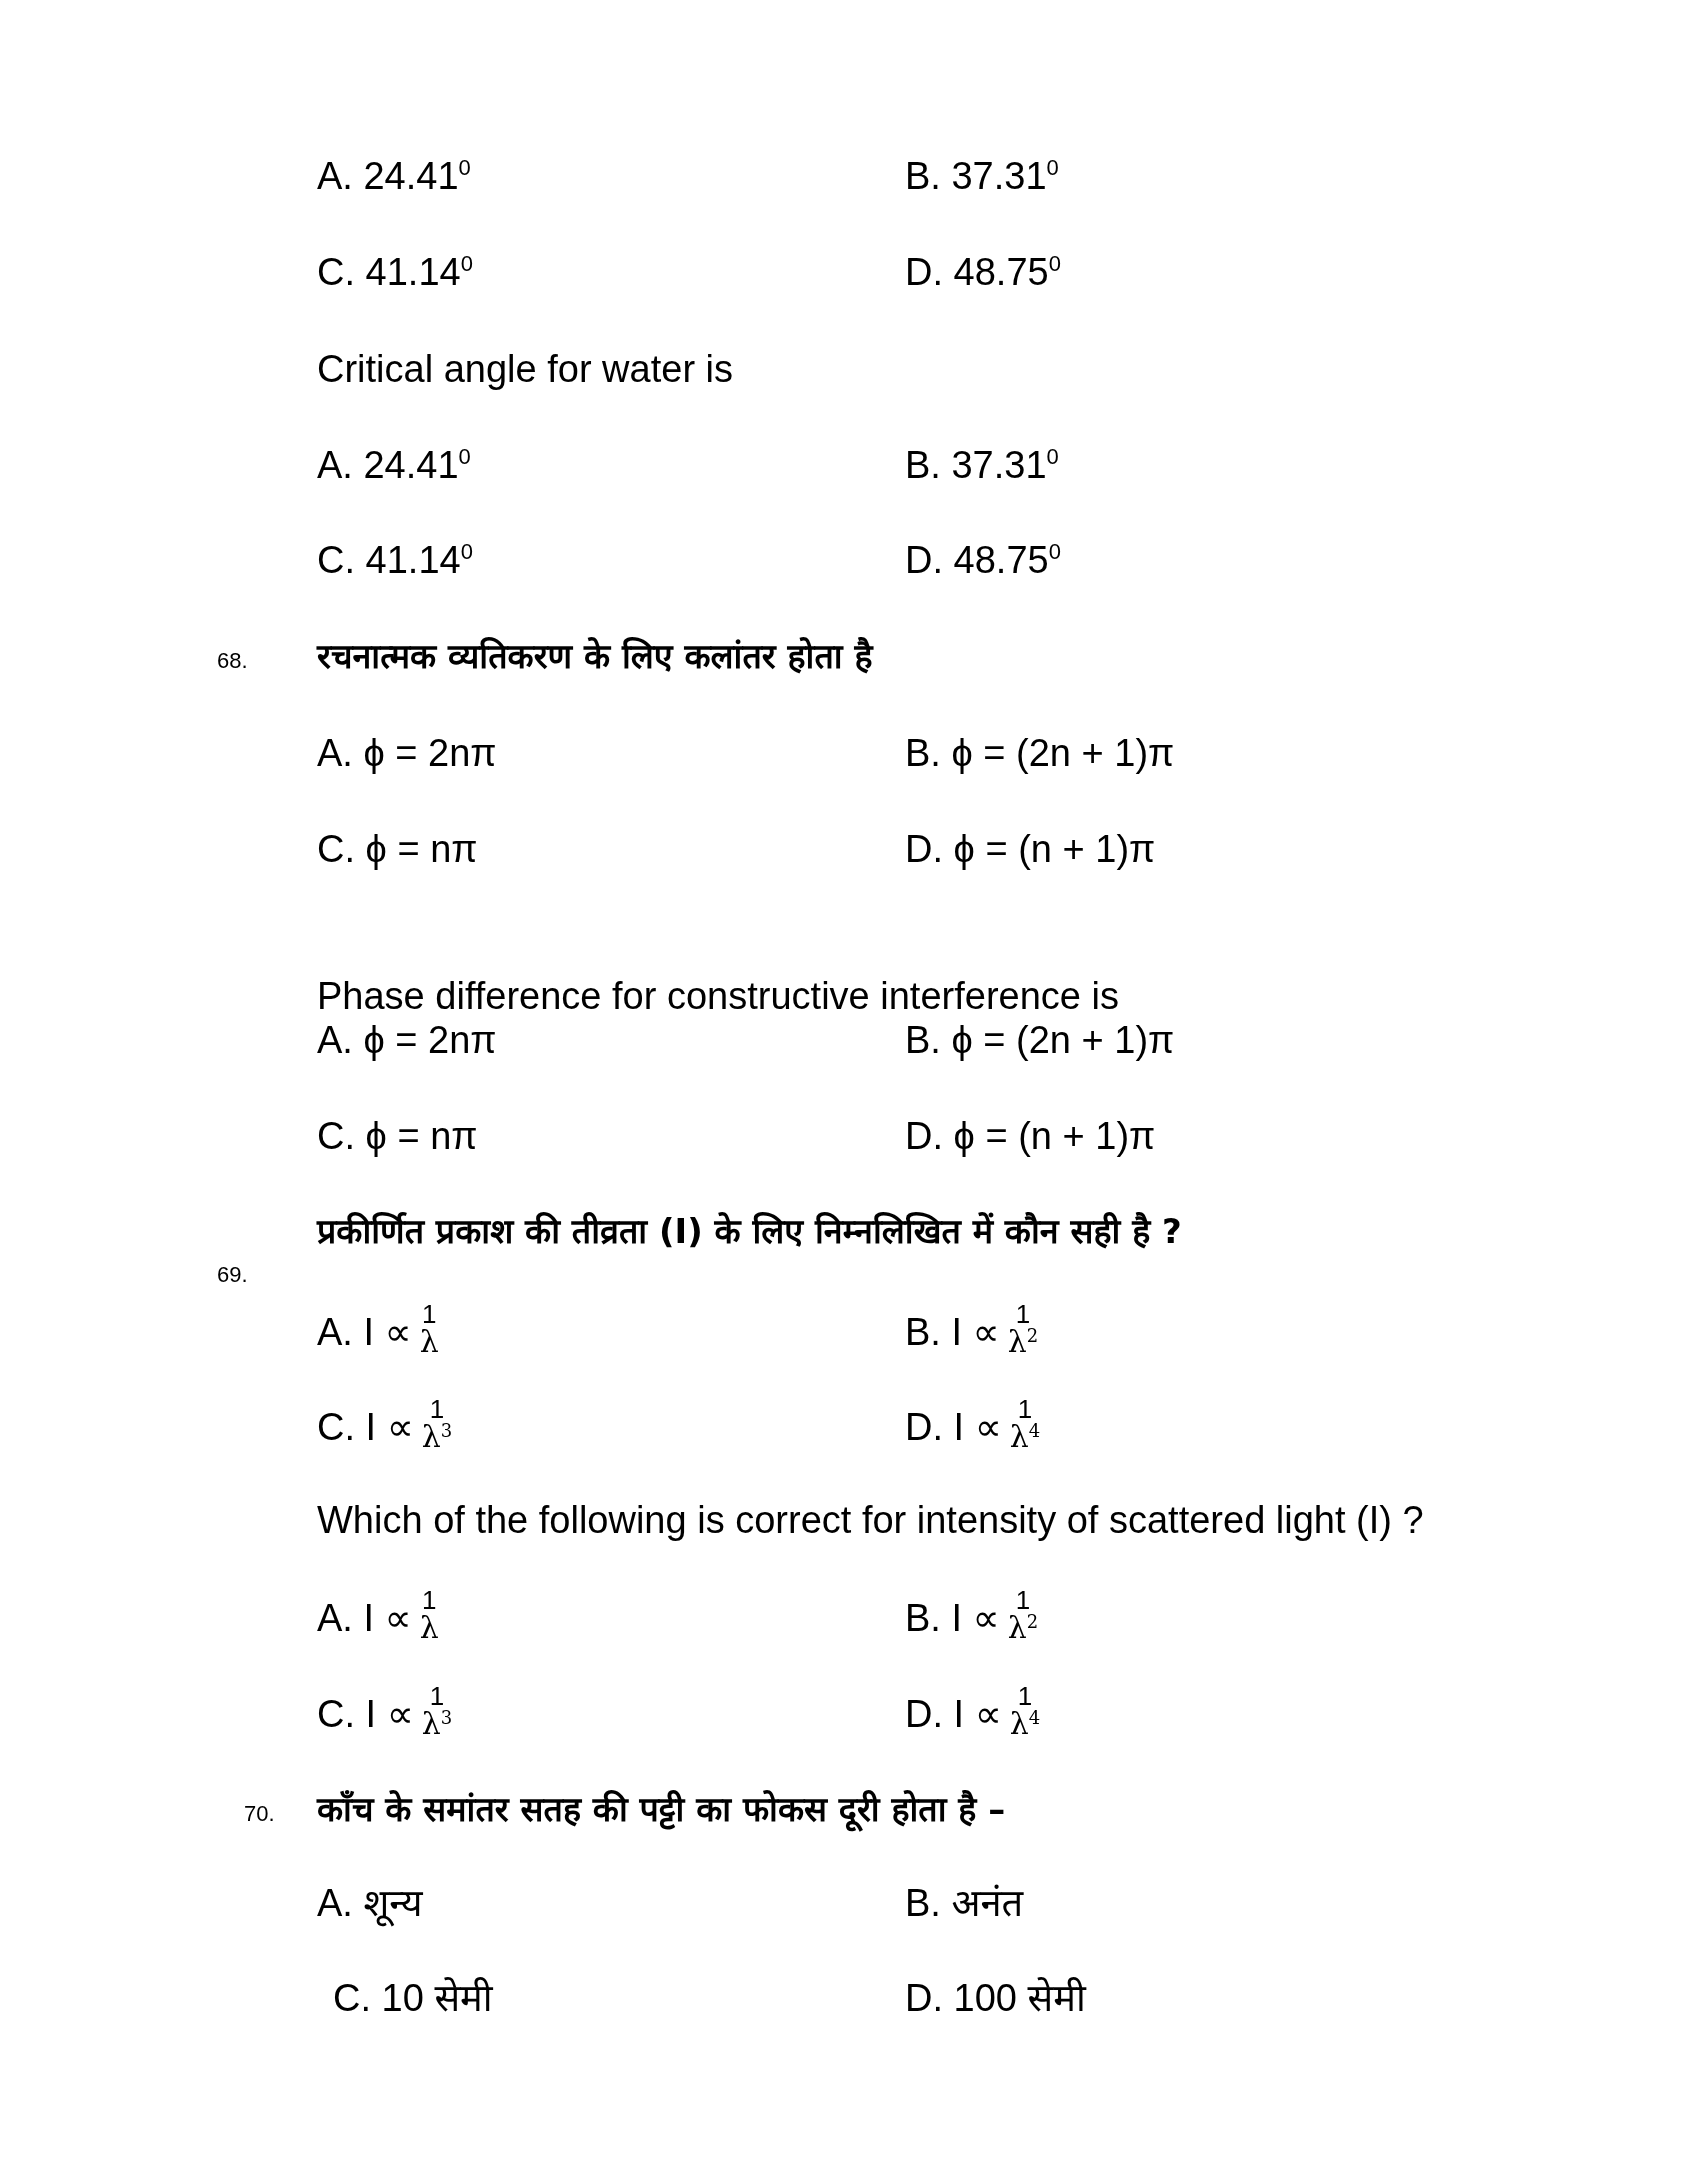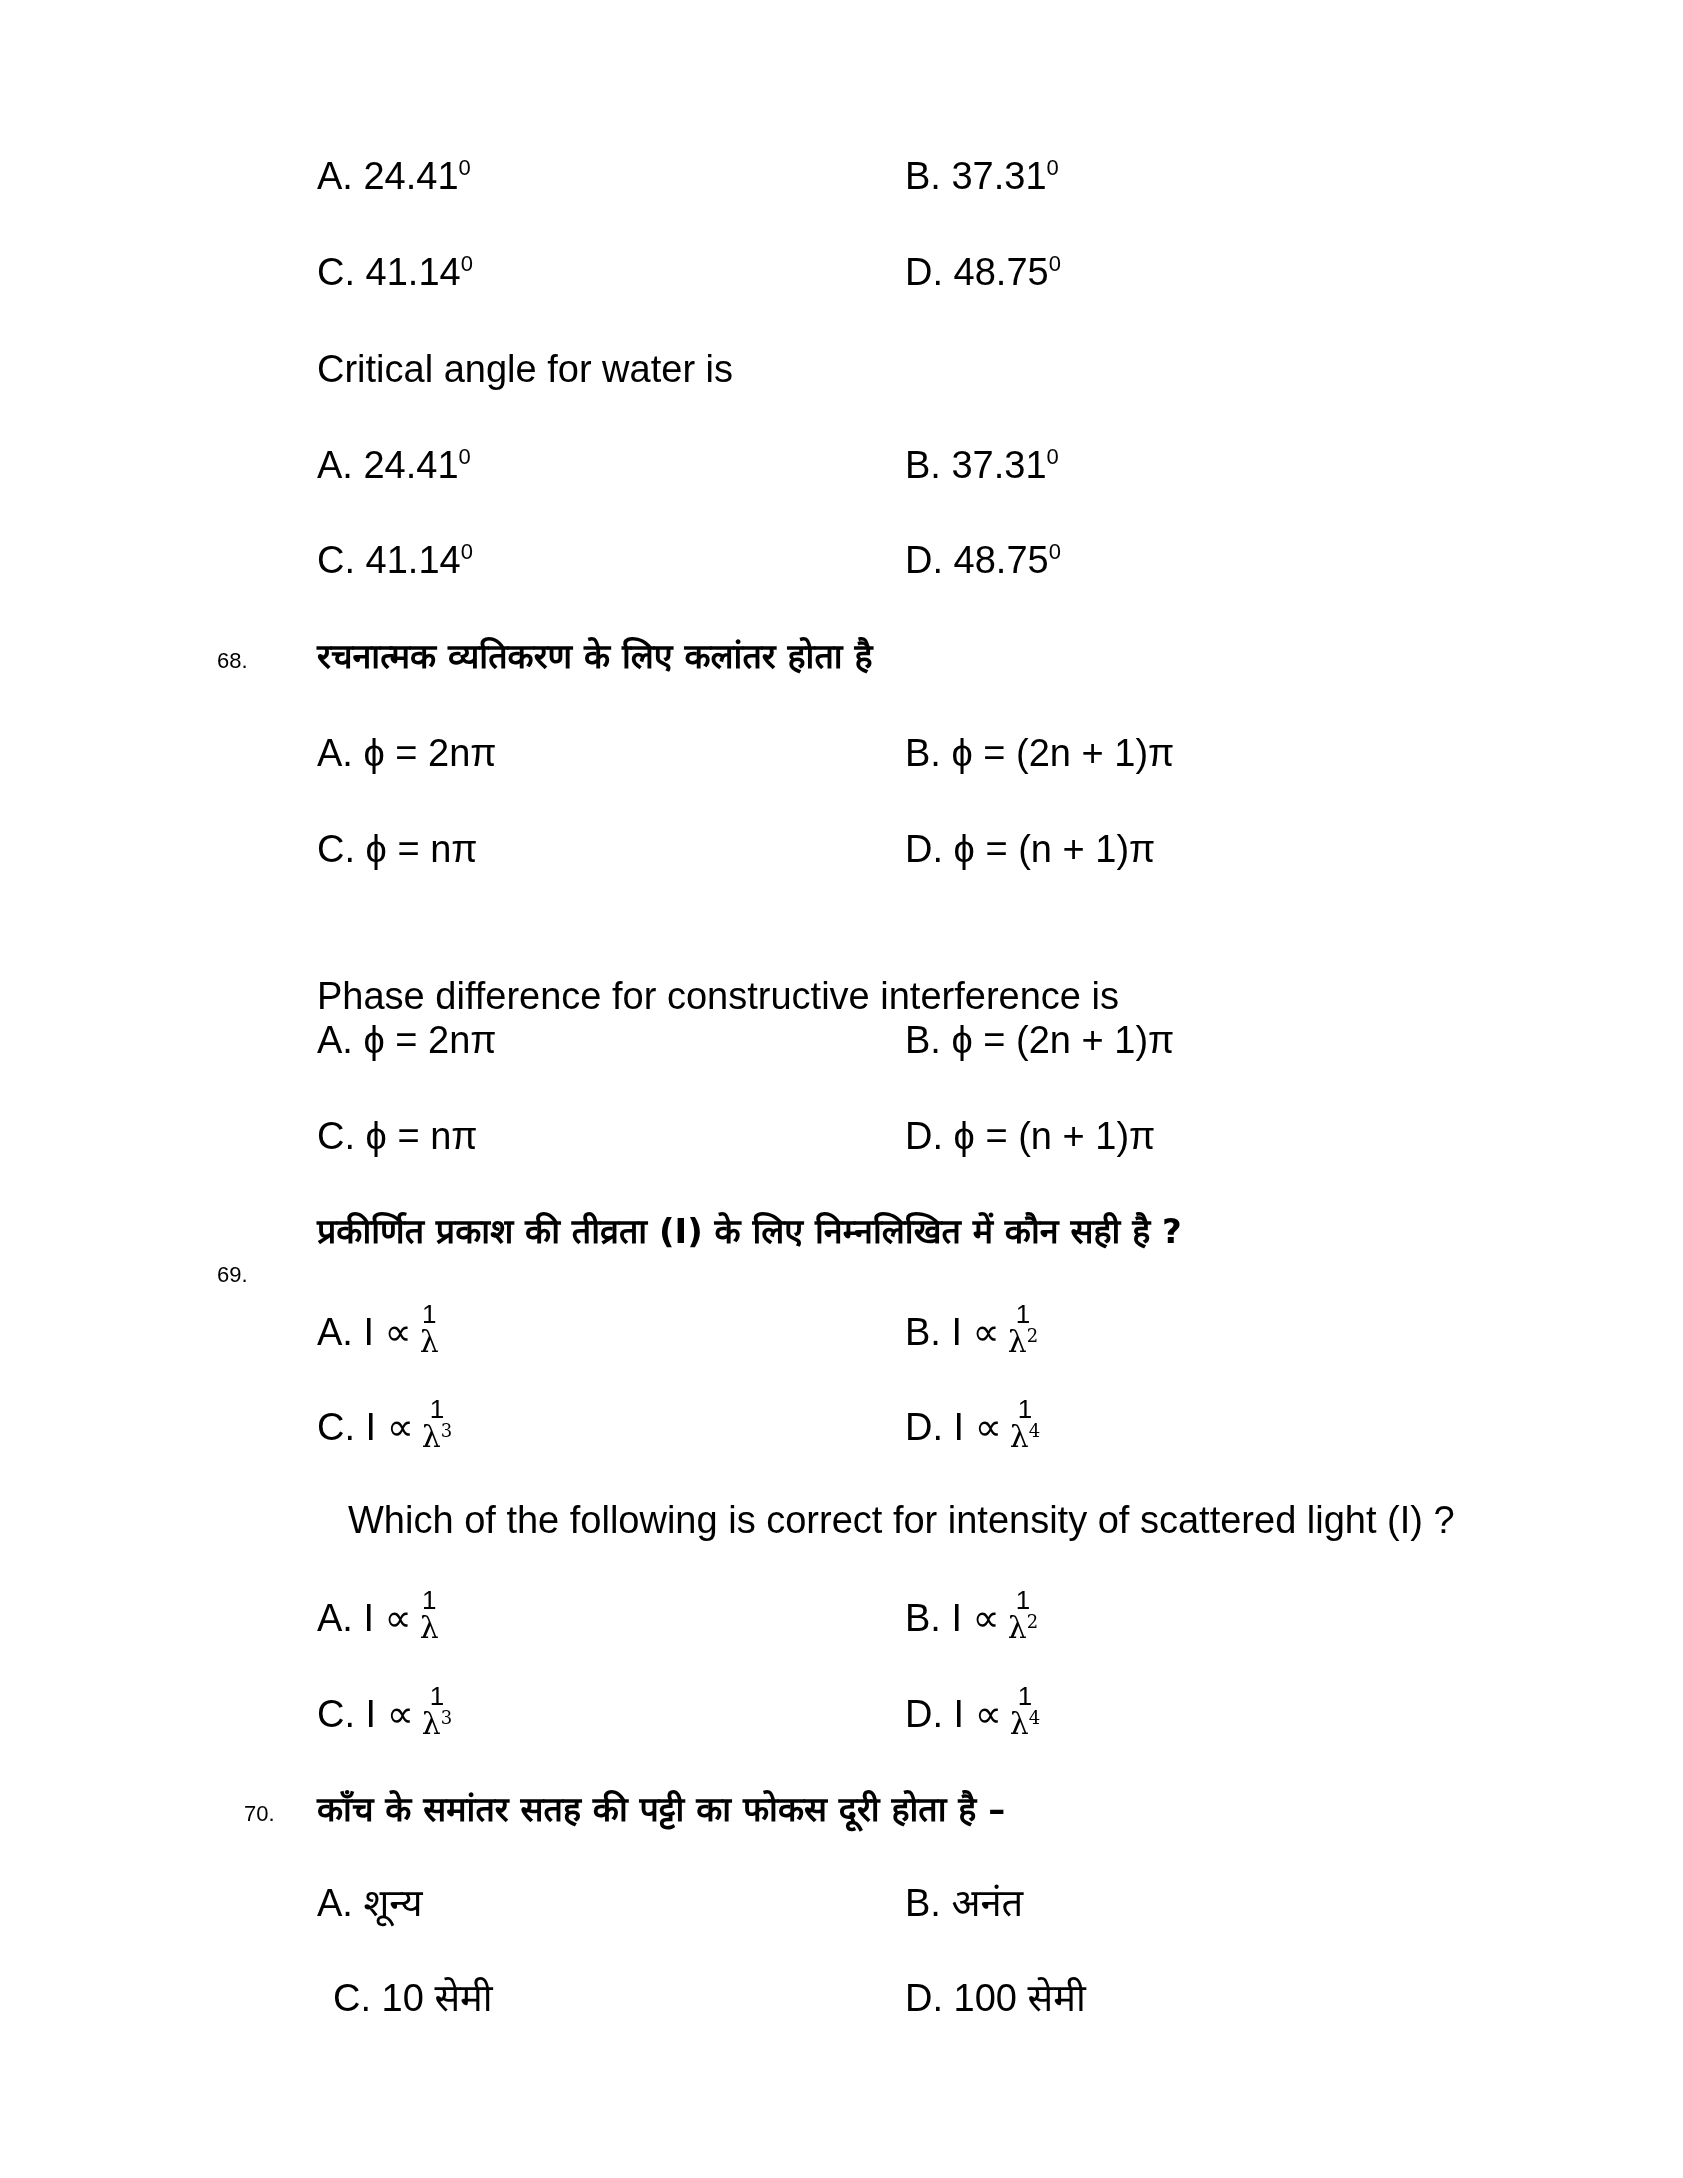--- a/index.html
+++ b/index.html
@@ -49,21 +49,21 @@
 <div class="line" style="left:905px; top:1307px;">
   <span>B. I ∝</span><span class="frac"><span class="num">1</span><span class="den"><span>λ</span><sup>2</sup></span></span>
 </div>
 <div class="line" style="left:317px; top:1402px;">
   <span>C. I ∝</span><span class="frac"><span class="num">1</span><span class="den"><span>λ</span><sup>3</sup></span></span>
 </div>
 <div class="line" style="left:905px; top:1402px;">
   <span>D. I ∝</span><span class="frac"><span class="num">1</span><span class="den"><span>λ</span><sup>4</sup></span></span>
 </div>
 
-<div class="line" style="left:317px; top:1498px;margin-left:31px;">Which of the following is correct for intensity of scattered light (I) ?</div>
+<div class="line" style="left:317px; top:1498px;">Which of the following is correct for intensity of scattered light (I) ?</div>
 
 <div class="line" style="left:317px; top:1593px;">
   <span>A. I ∝</span><span class="frac"><span class="num">1</span><span class="den"><span>λ</span><sup></sup></span></span>
 </div>
 <div class="line" style="left:905px; top:1593px;">
   <span>B. I ∝</span><span class="frac"><span class="num">1</span><span class="den"><span>λ</span><sup>2</sup></span></span>
 </div>
 <div class="line" style="left:317px; top:1689px;">
   <span>C. I ∝</span><span class="frac"><span class="num">1</span><span class="den"><span>λ</span><sup>3</sup></span></span>
 </div>

